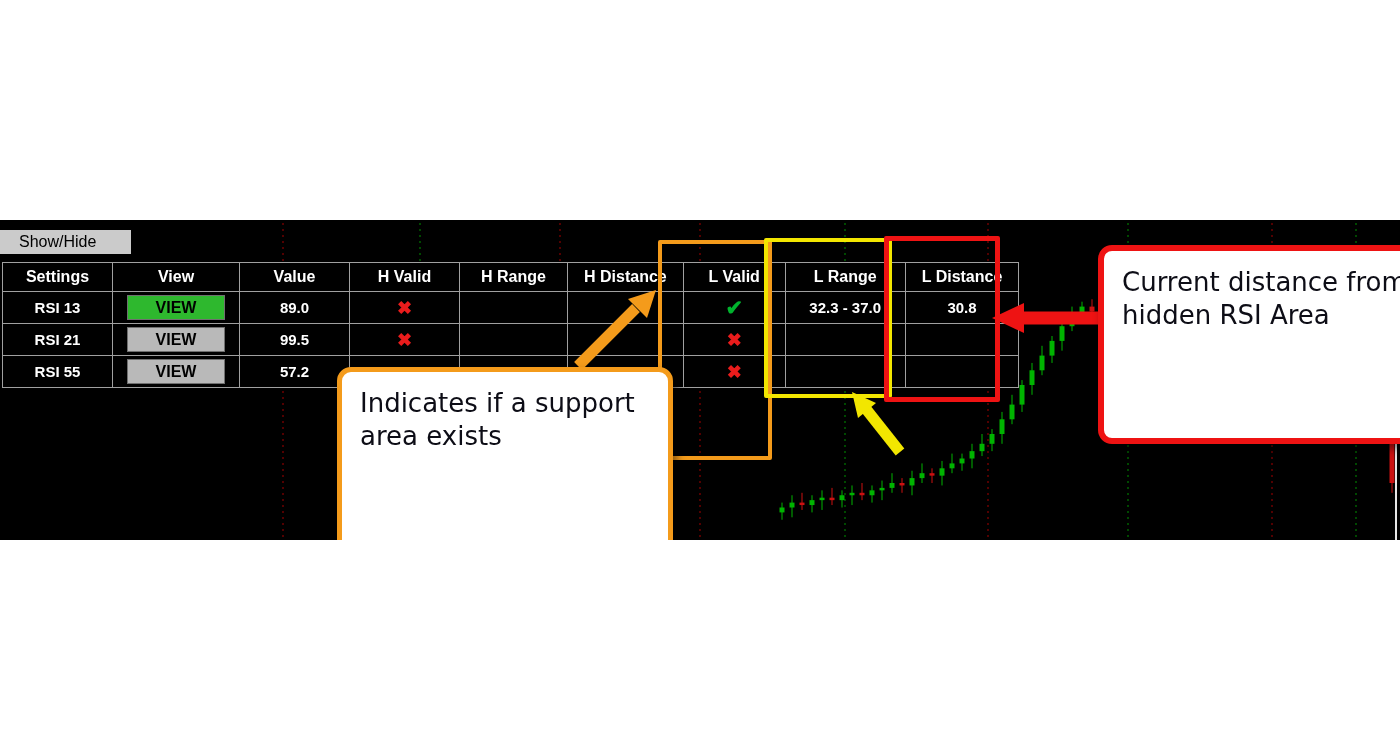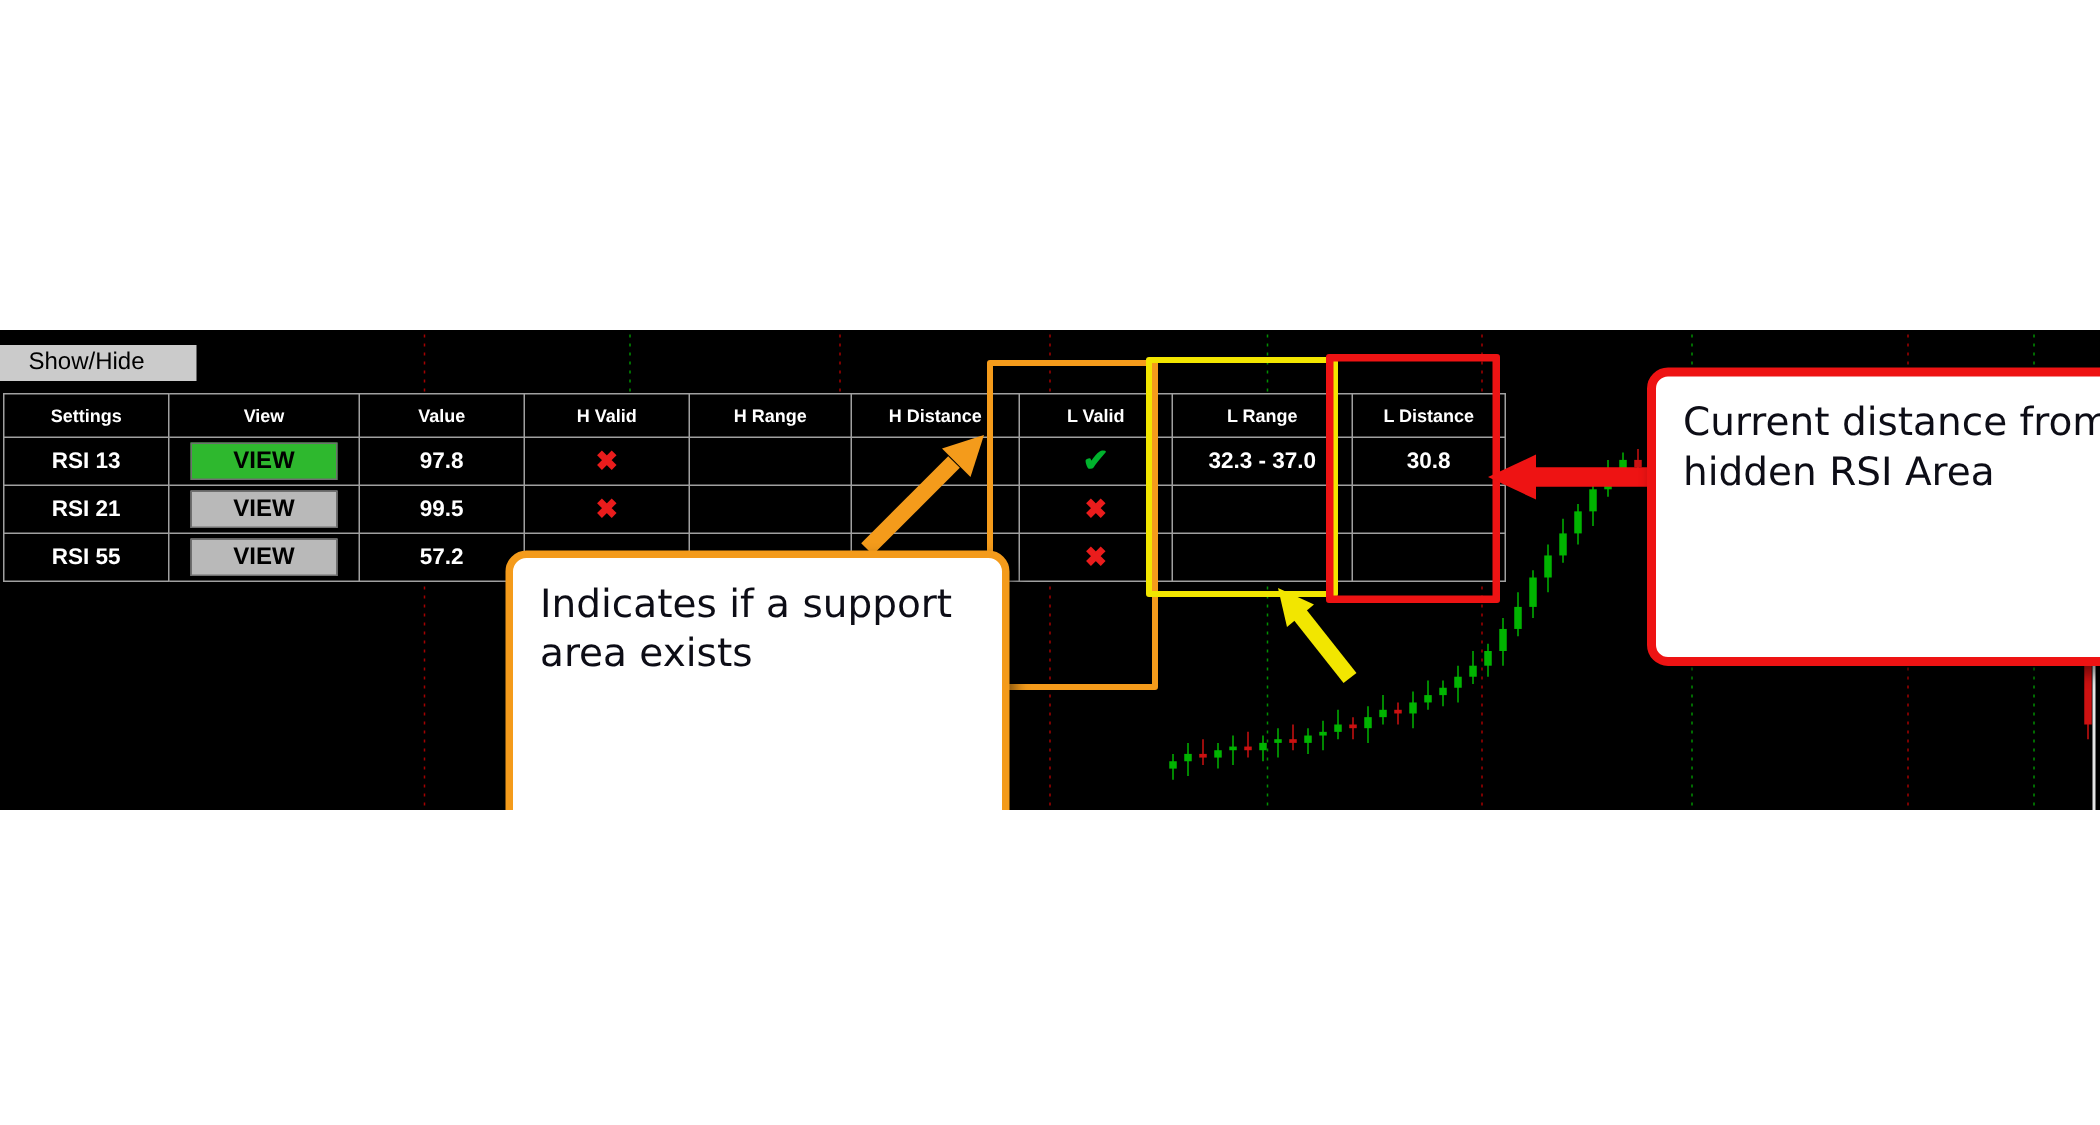--- a/index.html
+++ b/index.html
@@ -15,21 +15,21 @@
   .showhide{
     position:absolute;left:0;top:10px;width:112px;height:24px;z-index:2;
     background:#cbcbcb;color:#000;font-size:16px;line-height:24px;padding-left:19px;cursor:default;
   }
 
   .rsi-table{position:absolute;left:2px;top:42px;z-index:2;border-collapse:collapse;background:#000}
   .rsi-table th,.rsi-table td{
     border:1px solid var(--table-border,#a0a0a0);
     color:#fff;text-align:center;background:#000;white-space:nowrap;overflow:hidden;
   }
-  .rsi-table th{height:28px;font-size:12px;font-weight:bold;padding:0 16px}
+  .rsi-table th{height:28px;font-size:16px;font-weight:bold;padding:0 16px}
   .rsi-table td{height:31px;font-size:15px;font-weight:bold;padding:0 14px}
   .view-btn{
     width:96px;height:23px;margin:0 auto;line-height:23px;
     background:var(--view-inactive,#b9b9b9);color:#000;
     font-size:16px;font-weight:bold;border:1px solid #6f6f6f;cursor:pointer;
   }
   .view-btn.active{background:var(--view-active,#2eb82e)}
   .valid-icon{font-weight:bold;line-height:1}
   .valid-icon.check{color:var(--check-green,#00b22d);font-size:21px}
   .valid-icon.cross{color:var(--cross-red,#ea1c1c);font-size:18px}
@@ -228,21 +228,21 @@
             <th>L Range</th>
             <th>L Distance</th>
           </tr>
       </thead>
       <tbody>
           <tr>
             <td>RSI 13</td>
             <td>
               <div class="view-btn active">VIEW</div>
             </td>
-            <td>97.8</td>
+            <td>89.0</td>
             <td><span class="valid-icon cross">✖</span></td>
             <td></td>
             <td></td>
             <td><span class="valid-icon check">✔</span></td>
             <td>32.3 - 37.0</td>
             <td>30.8</td>
           </tr>
           <tr>
             <td>RSI 21</td>
             <td>

